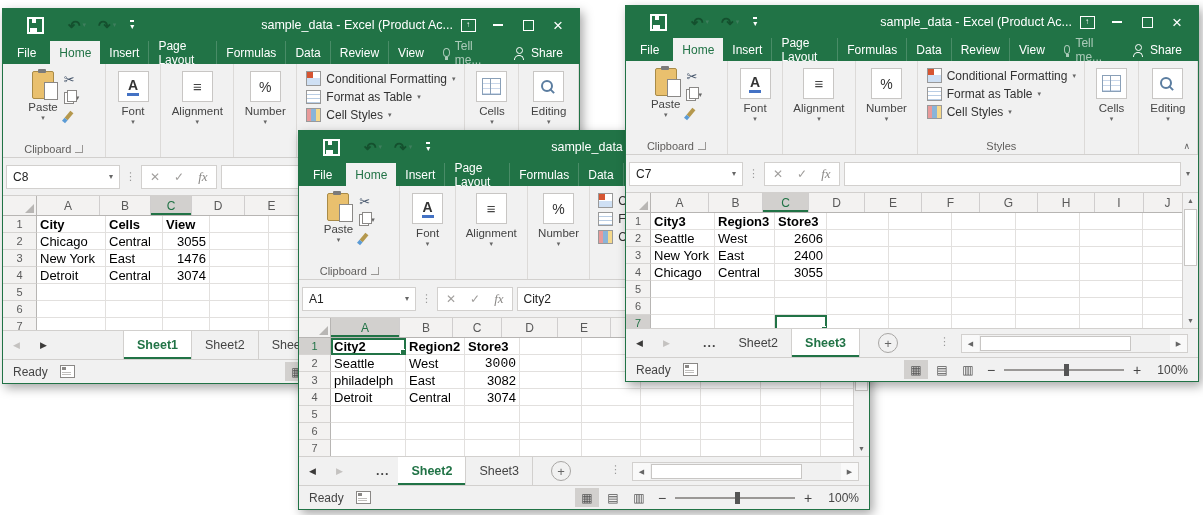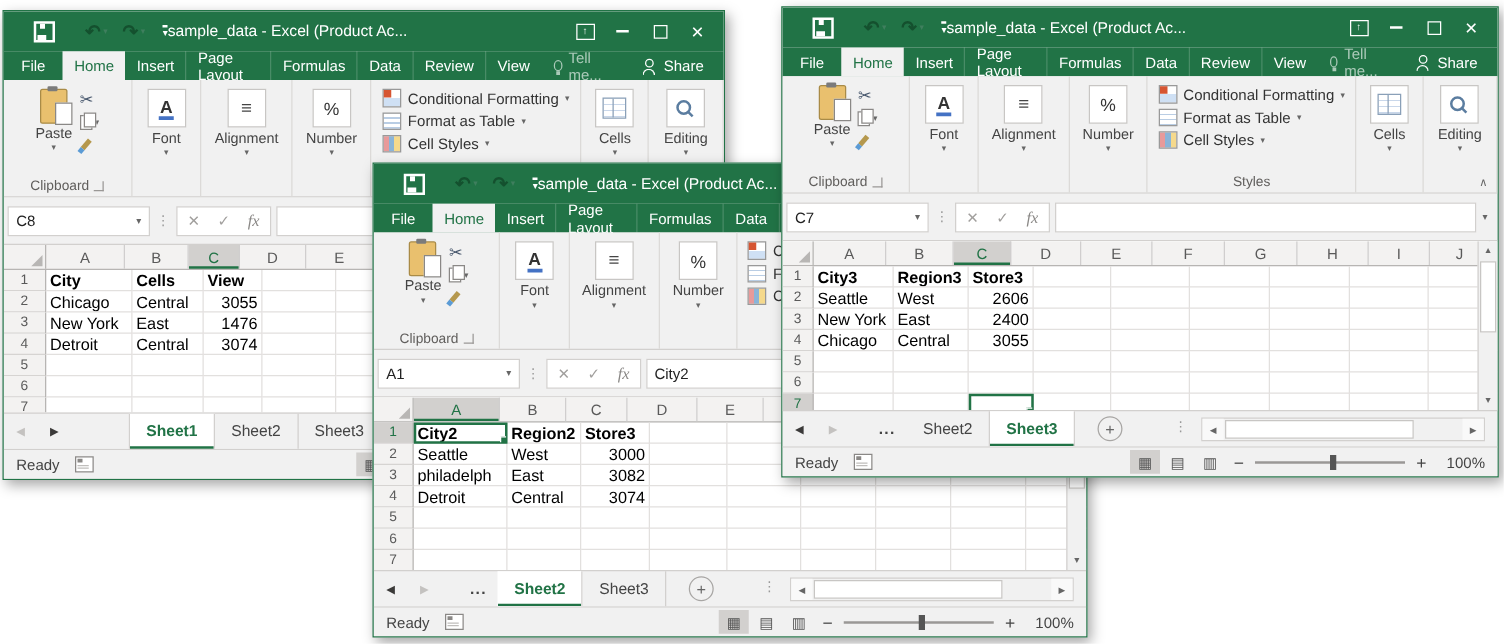--- a/index.html
+++ b/index.html
@@ -9,21 +9,21 @@
   .xlwin{position:absolute;background:#f1f1f1;border:1px solid #217346;box-shadow:3px 4px 10px rgba(0,0,0,.35);display:flex;flex-direction:column;overflow:hidden}
 
   
   .titlebar{height:32px;background:#217346;display:flex;align-items:center;color:#fff;flex:0 0 auto;padding:0 6px}
   .ic-save{width:13px;height:13px;border:2px solid #fff;position:relative;margin:0 14px 0 18px}
   .ic-save::before{content:"";position:absolute;top:0;left:3px;width:4px;height:4px;background:#fff}
   .ic-save::after{content:"";position:absolute;left:1px;bottom:0;width:7px;height:4px;background:#fff}
   .qat-arrow{color:#14502e;font-size:15px;font-weight:bold;line-height:1;margin-left:10px}
   .qat-caret{color:#3f7f5e;font-size:7px;margin:0 2px}
   .qat-custom{border-top:2px solid #fff;color:#fff;font-size:8px;margin-left:12px;padding-top:1px;line-height:1}
-  .wtitle{flex:1;text-align:left;font-size:12.5px;white-space:nowrap;overflow:hidden;color:#fff}
+  .wtitle{flex:1;text-align:right;font-size:12.5px;white-space:nowrap;overflow:hidden;color:#fff}
   .wbtn{width:30px;height:24px;display:flex;align-items:center;justify-content:center}
   .ic-rdo{width:13px;height:11px;border:1px solid #fff;font-size:8px;line-height:10px;text-align:center}
   .ic-min{width:10px;height:2px;background:#fff}
   .ic-max{width:9px;height:9px;border:1px solid #fff}
   .ic-close{font-size:17px;line-height:1;color:#fff}
 
   
   .tabrow{height:23px;background:#217346;display:flex;align-items:stretch;color:#fff;font-size:12px;flex:0 0 auto}
   .rtab{padding:4px 9px 3px;display:flex;align-items:center;cursor:default;border-left:1px solid rgba(255,255,255,.18)}
   .rtab:first-child{border-left:none;padding-left:14px;padding-right:14px}
@@ -107,21 +107,21 @@
   .vscroll{position:absolute;top:0;right:0;bottom:0;width:15px;background:#f1f1f1;border-left:1px solid #d2d0ce;display:flex;flex-direction:column;align-items:center;font-size:7px;color:#666}
   .vs-arrow{height:15px;display:flex;align-items:center;justify-content:center;width:100%}
   .vs-thumb{width:11px;height:55px;background:#fff;border:1px solid #c8c6c4;margin-top:1px}
   .vs-bot{margin-top:auto}
 
   
   .sheetbar{height:28px;background:#f1f1f1;border-top:1px solid #d2d0ce;display:flex;align-items:stretch;font-size:12.5px;flex:0 0 auto;position:relative}
   .snav{width:27px;display:flex;align-items:center;justify-content:center;color:#3b3a39;font-size:9px}
   .snav.dis{color:#c4c2c0}
   .tabstrip{display:flex;align-items:stretch;margin-left:14px}
-  .win1 .tabstrip{margin-left:46px}
+  .win1 .tabstrip{margin-left:66px}
   .ellip{display:flex;align-items:center;padding:0 9px;color:#444;font-weight:bold;letter-spacing:1px}
   .stab{display:flex;align-items:center;padding:0 13px;border-right:1px solid #d2d0ce;color:#444;background:transparent}
   .stab:first-of-type{border-left:1px solid #d2d0ce}
   .stab.active{background:#fff;color:#217346;font-weight:bold;box-shadow:inset 0 -2px 0 #217346}
   .addsheet{width:18px;height:18px;border:1px solid #a8a6a4;border-radius:50%;color:#666;display:flex;align-items:center;justify-content:center;align-self:center;margin-left:18px;font-size:13px;line-height:1}
   .sheet-dots{position:absolute;right:248px;top:6px;color:#999;font-size:11px}
   .hscroll{position:absolute;right:10px;top:5px;height:17px;width:225px;display:flex;border:1px solid #d2d0ce;background:#f1f1f1}
   .hs-arrow{width:17px;display:flex;align-items:center;justify-content:center;font-size:7px;color:#666;background:#f9f9f9}
   .hs-track{flex:1;position:relative}
   .hs-thumb{position:absolute;left:1px;top:1px;bottom:1px;width:78%;background:#fff;border:1px solid #c8c6c4}
@@ -612,21 +612,21 @@
             <div class="cell" style="width: 52px;"></div>
             <div class="cell" style="width: 53px;"></div>
             <div class="cell" style="width: 53px;"></div>
             <div class="cell" style="width: 53px;"></div>
             <div class="cell" style="width: 45px;"></div>
           </div>
           <div class="grow">
             <div class="rowh" style="width: 31px;">2</div>
             <div class="cell" style="width: 68px;">Seattle</div>
             <div class="cell" style="width: 52px;">West</div>
-            <div class="cell n" style="width: 48px;">3000</div>
+            <div class="cell n" style="width: 48px; font-family: Liberation Mono, monospace;">3000</div>
             <div class="cell" style="width: 55px;"></div>
             <div class="cell" style="width: 52px;"></div>
             <div class="cell" style="width: 53px;"></div>
             <div class="cell" style="width: 53px;"></div>
             <div class="cell" style="width: 53px;"></div>
             <div class="cell" style="width: 45px;"></div>
           </div>
           <div class="grow">
             <div class="rowh" style="width: 31px;">3</div>
             <div class="cell" style="width: 68px;">philadelph</div>

